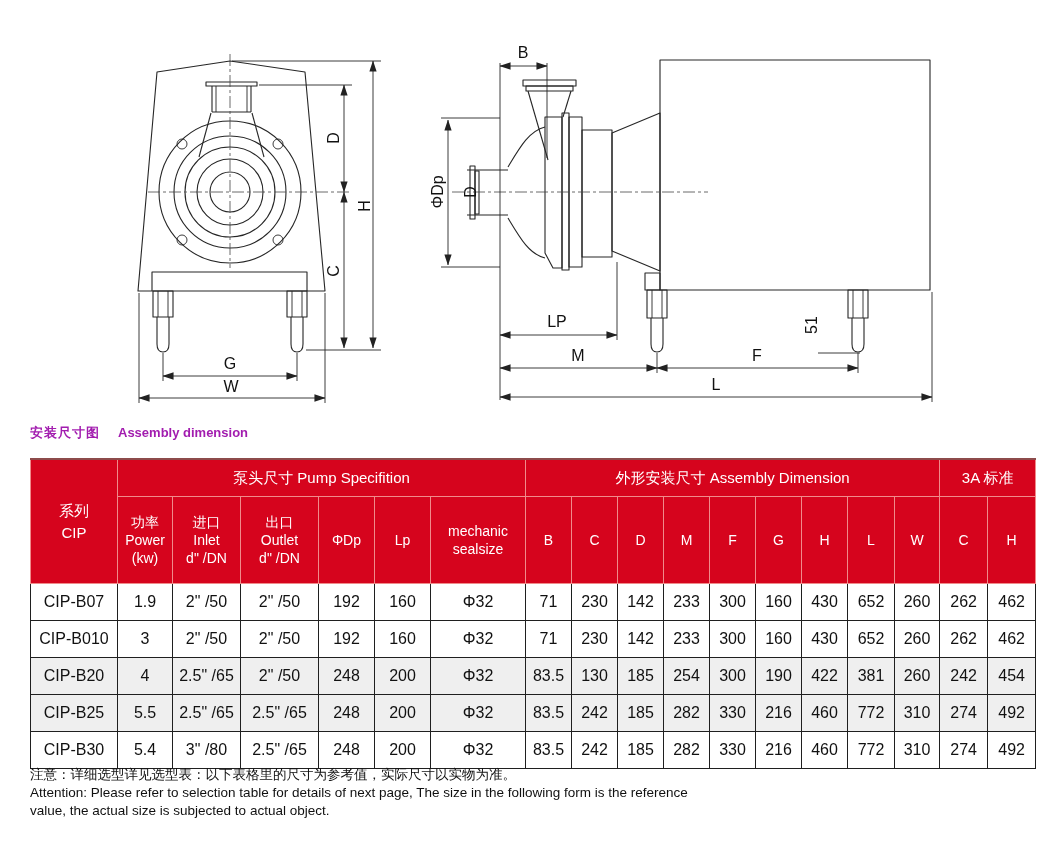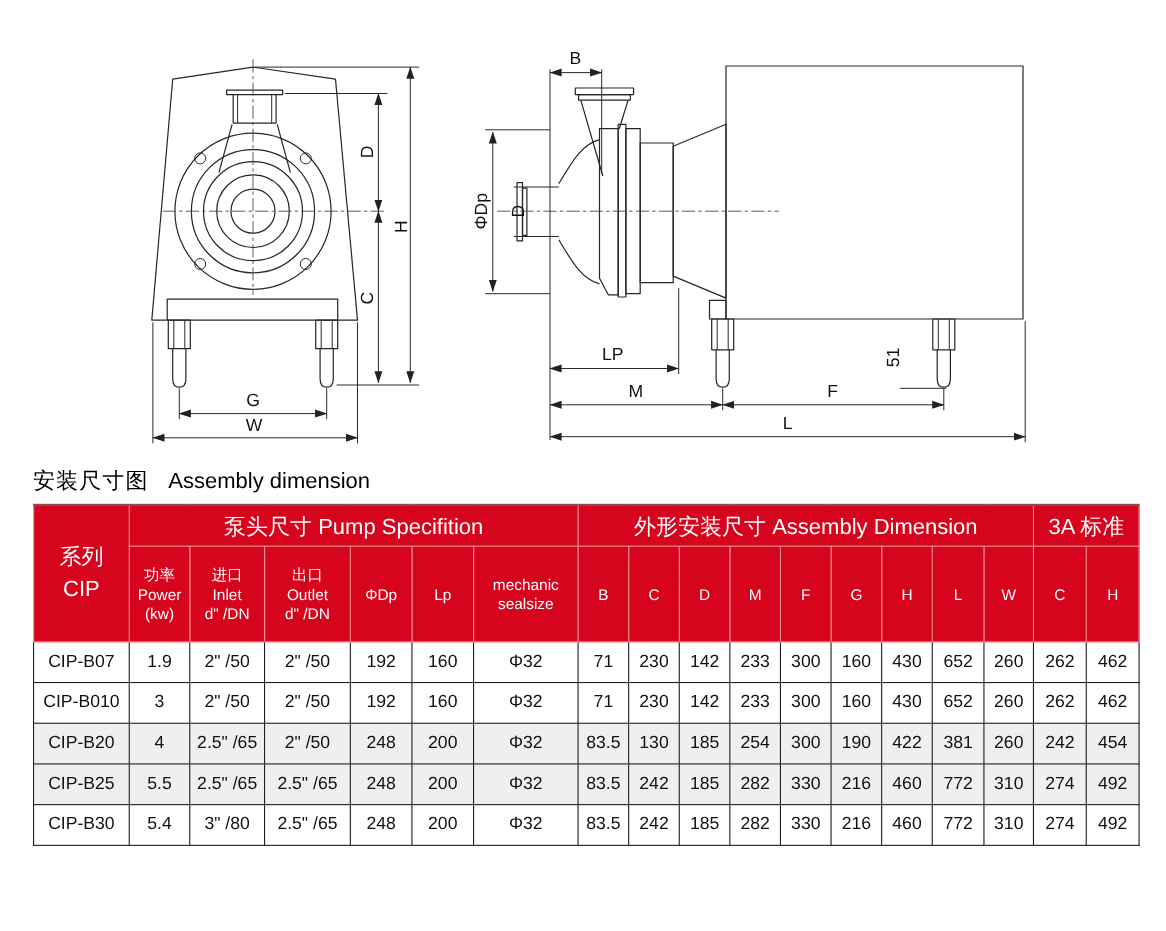--- a/index.html
+++ b/index.html
@@ -12,27 +12,27 @@
   html,body{margin:0;padding:0;background:#fff;}
   .page{
     position:relative;width:1060px;height:846px;background:#fff;overflow:hidden;
     font-family:"Liberation Sans","DejaVu Sans",sans-serif;color:#111;
   }
   svg{position:absolute;top:0;left:0;}
   svg .ln{stroke:#262626;stroke-width:1.1;fill:none;stroke-linejoin:round;}
   svg .thin{stroke:#262626;stroke-width:0.9;fill:none;}
   svg .cl{stroke:#444;stroke-width:0.8;fill:none;stroke-dasharray:12 3 3 3;}
   svg text{font-family:"Liberation Sans","DejaVu Sans",sans-serif;font-size:16px;fill:#111;}
-  .title-row{position:absolute;left:30px;top:424px;font-size:20px;color:#000000;}
+  .title-row{position:absolute;left:30px;top:424px;font-size:13px;color:#a21caf;font-weight:bold;}
   .title-row .zh{letter-spacing:1px;}
   .title-row .en{margin-left:18px;}
   .tbl-wrap{position:absolute;left:30px;top:458px;width:1005px;}
   table{border-collapse:collapse;table-layout:fixed;width:1005px;}
   th{background:var(--red);color:#fff;font-weight:normal;border:1px solid var(--header-grid);padding:0 1px;}
-  thead tr:first-child th{border-top:2px solid var(--top-border);height:36px;font-size:20px;}
+  thead tr:first-child th{border-top:2px solid var(--top-border);height:36px;font-size:15px;}
   th.sub{height:86px;font-size:14px;white-space:pre-line;line-height:1.3;vertical-align:middle;}
   th.series{font-size:15px;white-space:pre-line;line-height:1.45;}
   td{border:1px solid var(--line);text-align:center;vertical-align:middle;height:34px;font-size:16px;background:#fff;}
   tr.shaded td{background:var(--row-alt);}
   .notes{position:absolute;left:30px;top:766px;width:1005px;font-size:13.5px;line-height:1.32;color:#101010;}
 </style>
 </head>
 <body>
 
 <div class="page">
@@ -327,14 +327,19 @@
             <td>460</td>
             <td>772</td>
             <td>310</td>
             <td>274</td>
             <td>492</td>
           </tr>
         </tbody>
     </table>
   </div>
 
+  <div class="notes">
+    <div>注意：详细选型详见选型表：以下表格里的尺寸为参考值，实际尺寸以实物为准。</div>
+    <div>Attention: Please refer to selection table for details of next page, The size in the following form is the reference</div>
+    <div>value, the actual size is subjected to actual object.</div>
+  </div>
 
 </div>
 
 </body></html>

